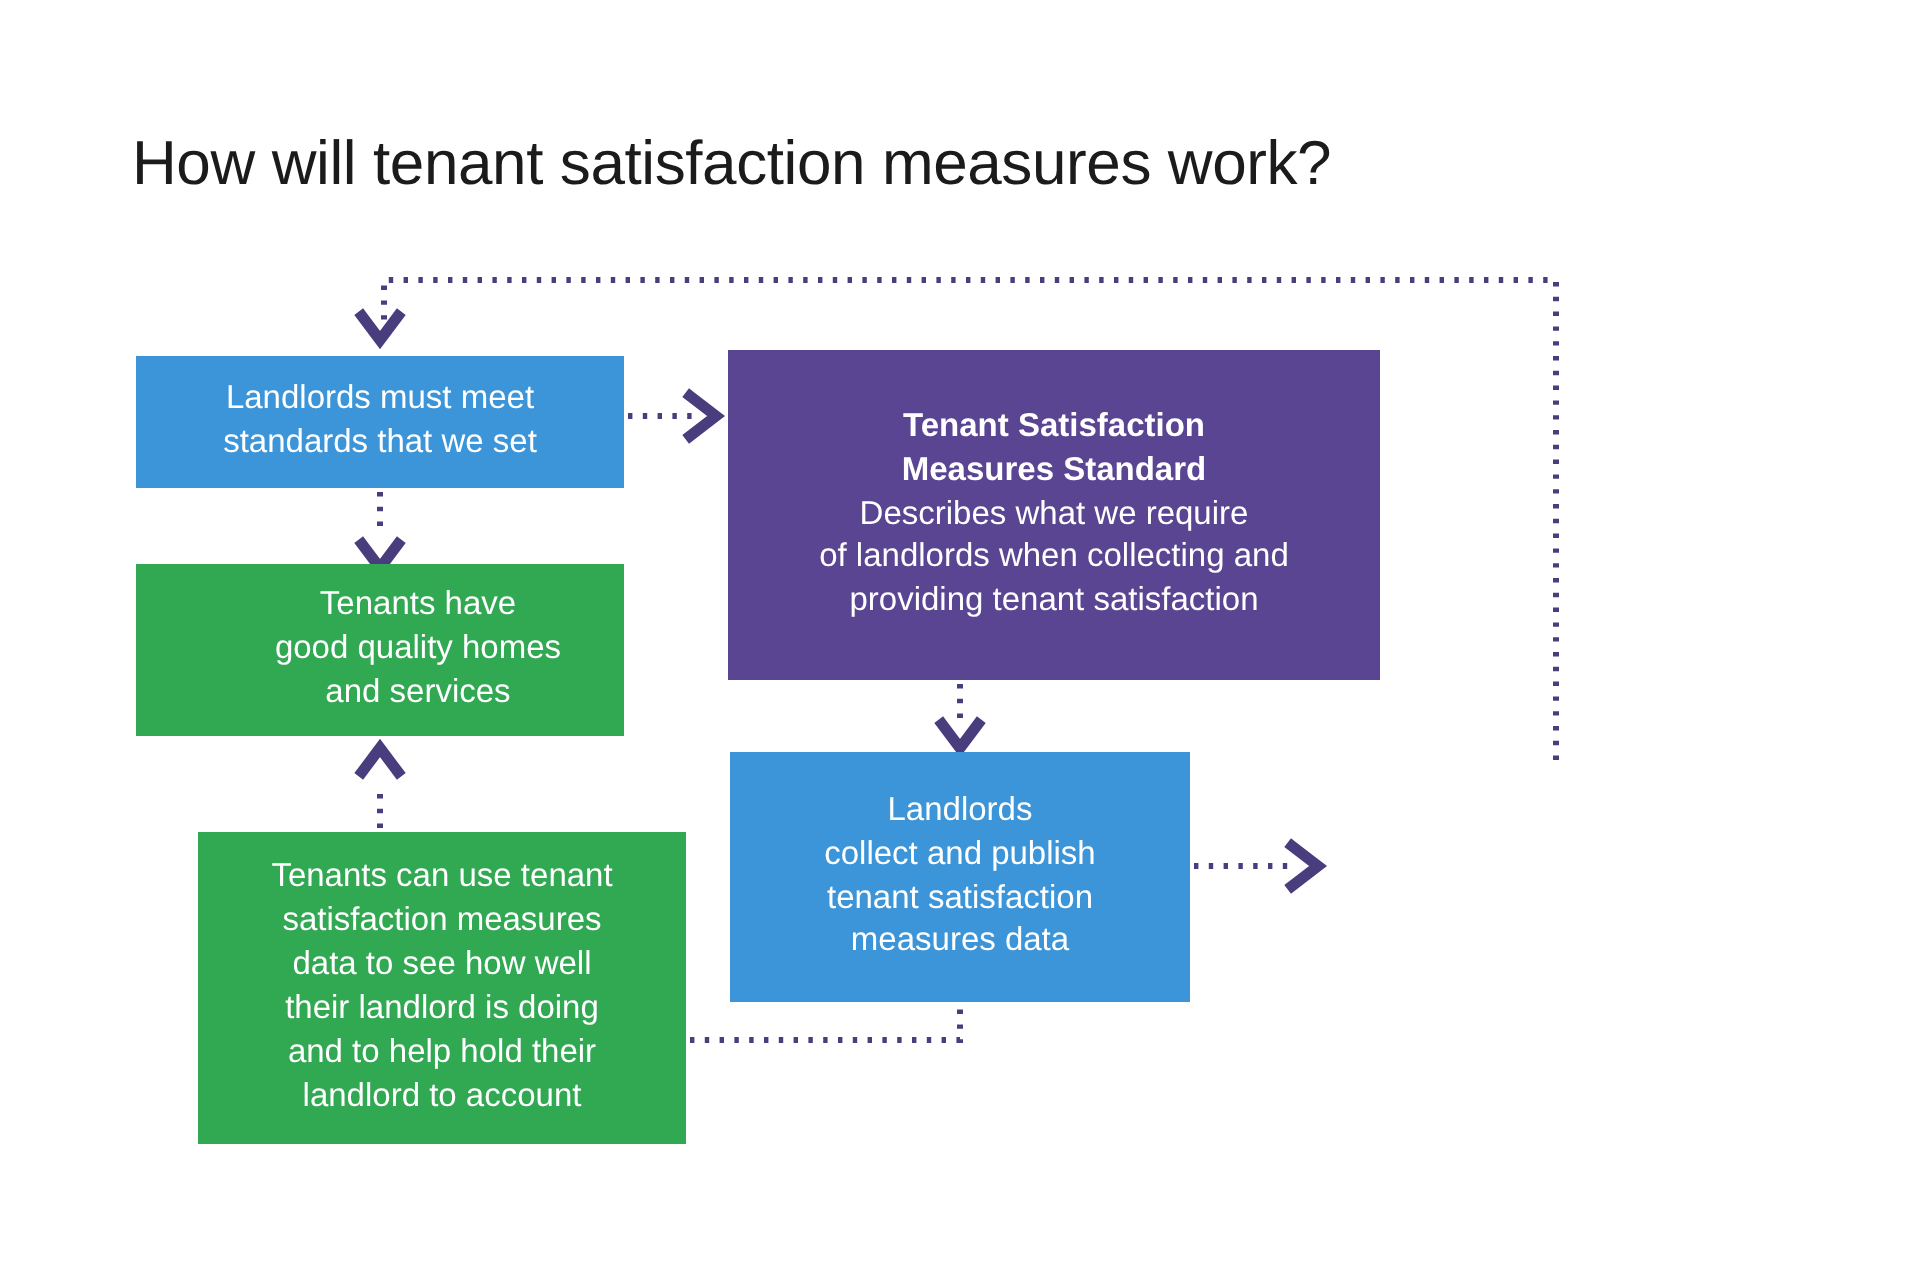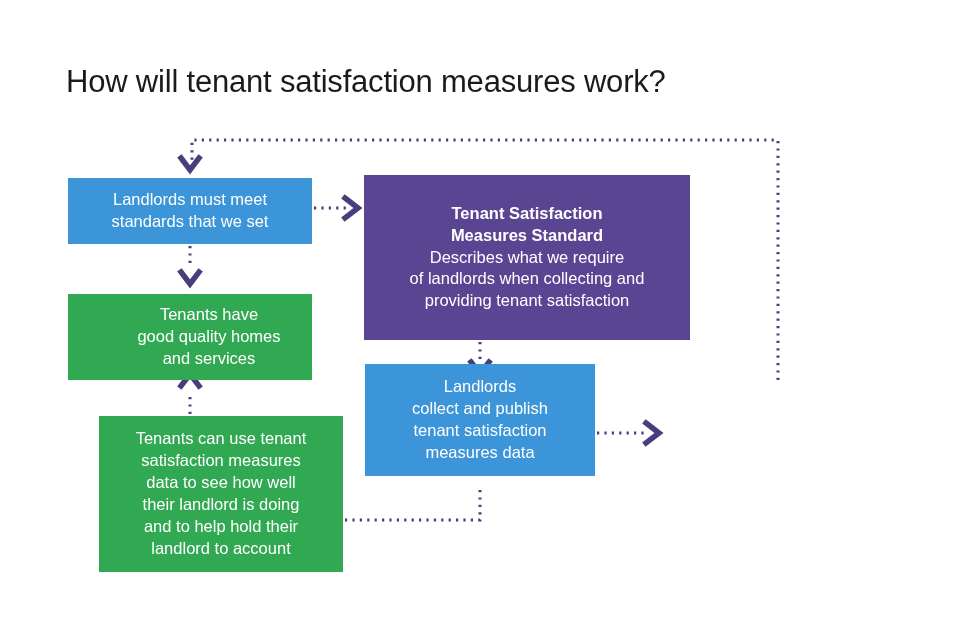--- a/index.html
+++ b/index.html
@@ -45,24 +45,24 @@
     color: #ffffff;
     font-size: 16.5px;
     line-height: 1.33;
     padding: 4px 8px;
   }
   .node .ln { display: block; white-space: nowrap; }
   .node .ln.bold { font-weight: bold; }
 
   
   #node-standards-blue { left: 68px;  top: 178px; width: 244px; height: 66px;  background: var(--c-blue); }
-  #node-homes-green    { left: 68px;  top: 294px; width: 244px; height: 86px;  background: var(--c-green); padding-left: 46px; }
+  #node-homes-green    { left: 68px;  top: 282px; width: 244px; height: 86px;  background: var(--c-green); padding-left: 46px; }
   #node-tenants-use-green { left: 68px; top: 416px; width: 244px; height: 156px; background: var(--c-green); margin-left: 31px; }
   #node-tsm-standard-purple { left: 364px; top: 175px; width: 326px; height: 165px; background: var(--c-purple); }
-  #node-collect-blue   { left: 365px; top: 364px; width: 230px; height: 112px; background: var(--c-blue); }
+  #node-collect-blue   { left: 365px; top: 376px; width: 230px; height: 125px; background: var(--c-blue); }
   #node-measures-help-purple { left: 662px; top: 380px; width: 228px; height: 105px; background: var(--c-purple); }
 
   :root {
     --c-blue: #3b95d8;
     --c-green: #31a852;
     --c-purple: #5a4593;
     --c-arrow: #4a3d7e;
   }
 
   #arrows { position: absolute; left: 0; top: 0; width: 960px; height: 640px; pointer-events: none; }

